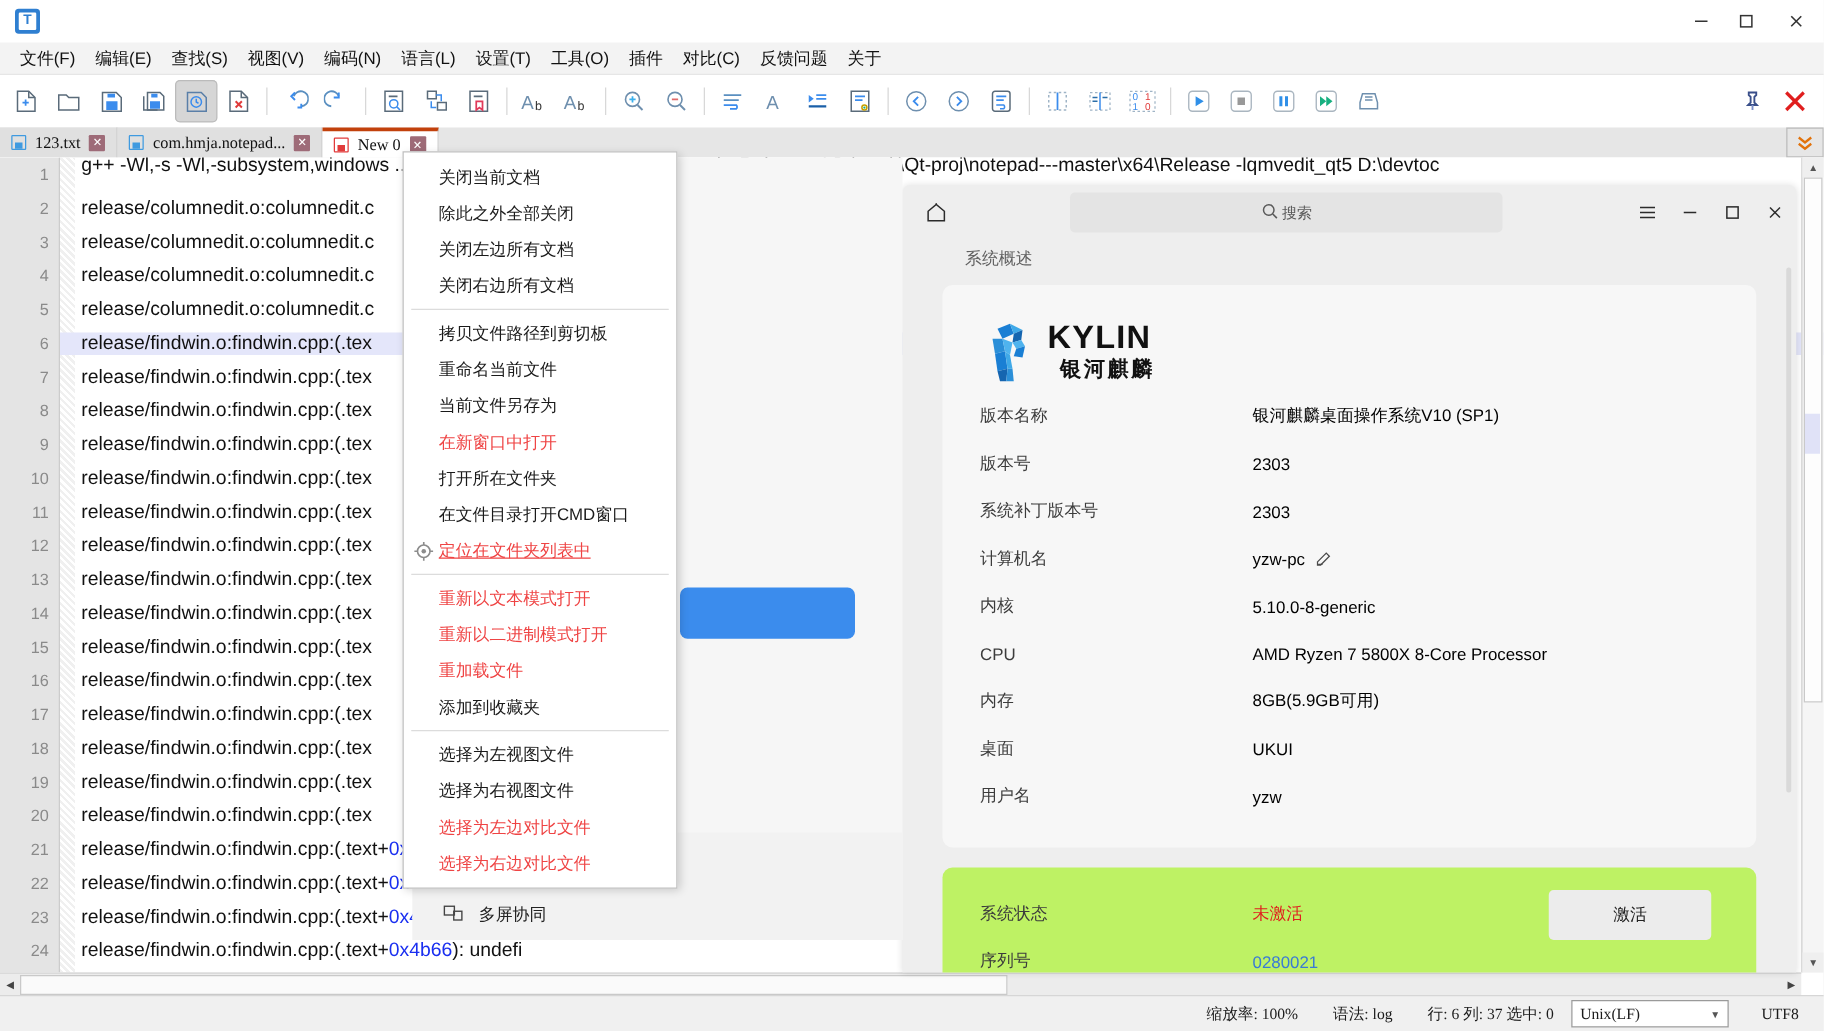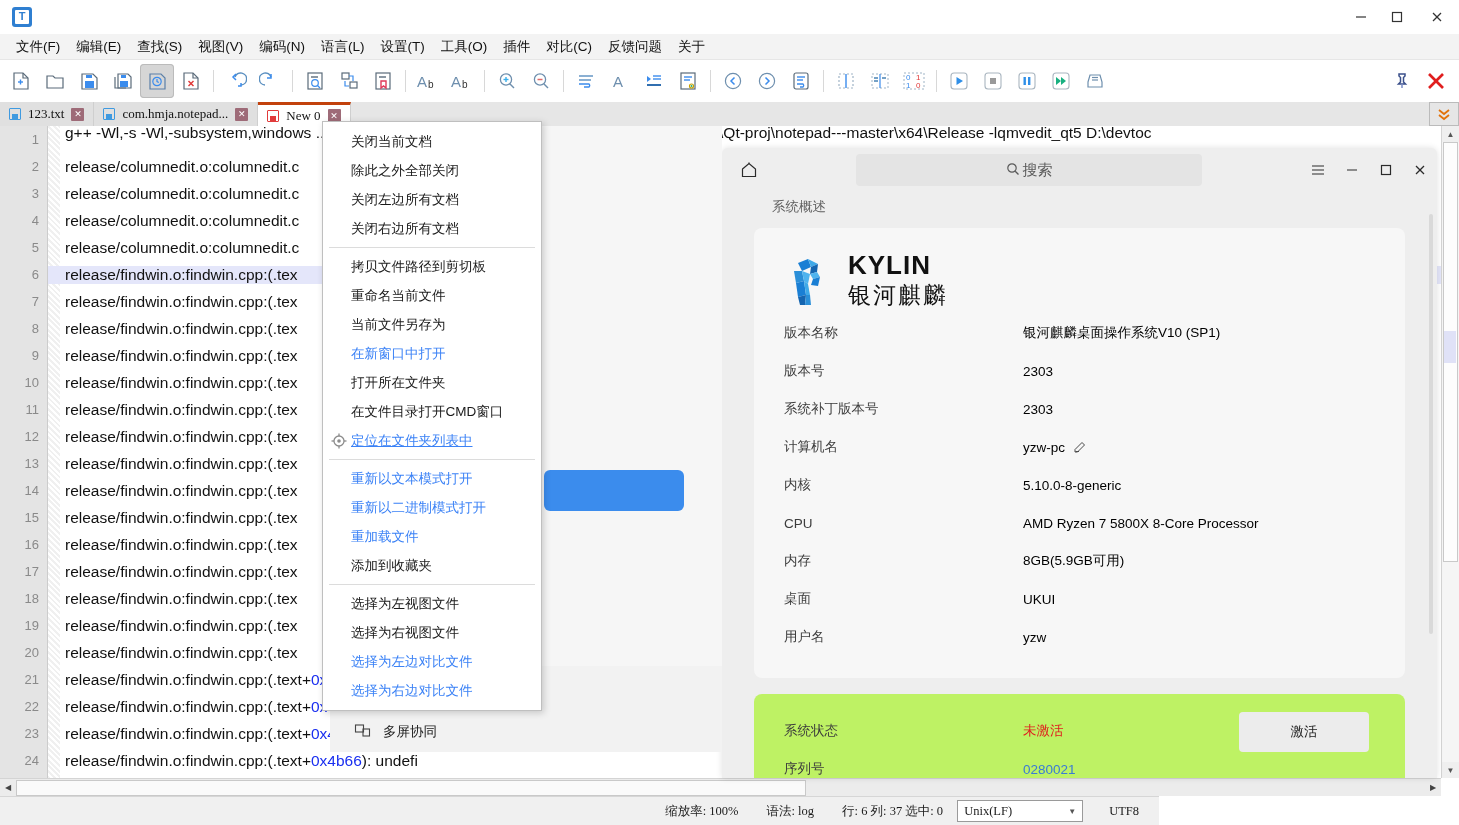--- a/index.html
+++ b/index.html
@@ -134,21 +134,21 @@
   }
   .hscroll {
     position: absolute; left: 0; bottom: 29px; width: 1441px; height: 18px;
     background: #ececec; border-top: 1px solid #d4d4d4; display:flex; align-items:center;
   }
   .hscroll .harrow { width: 16px; text-align:center; font-size: 8px; color:#444; }
   .hscroll .hthumb { height: 16px; width: 790px; background: #fafafa; border: 1px solid #c9c9c9; }
 
   
   .statusbar {
-    position: absolute; left: 0; bottom: 0; width: 1159px; height: 29px;
+    position: absolute; left: 0; bottom: 0; width: 1459px; height: 29px;
     background: #f0f0f0; border-top: 1px solid #d6d6d6;
     display: flex; align-items: center; justify-content: flex-end;
     font-size: 12.5px; color: #1b1b1b;
     font-family: "Liberation Serif", "DejaVu Serif", serif;
   }
   .st-cell { padding: 0 14px; white-space: nowrap; }
   .st-select {
     height: 22px; min-width: 126px; border: 1px solid #9a9a9a; background: #fff;
     display: flex; align-items: center; padding: 0 6px; font-size: 12.5px;
     justify-content: space-between; margin-right: 12px;
@@ -158,47 +158,47 @@
   
   .ctxmenu {
     position: absolute; left: 322px; top: 121px; width: 220px;
     background: #ffffff; border: 1px solid #bfbfbf;
     box-shadow: 2px 2px 7px rgba(0,0,0,.18); z-index: 50;
     padding: 5px 0; font-size: 13.5px; color: #1a1a1a;
   }
   .ctx-item {
     height: 29px; display: flex; align-items: center; padding-left: 28px; white-space: nowrap;
   }
-  .ctx-item.disabled { color: #3b82f6; }
+  .ctx-item.disabled { color: #ef4444; }
   .ctx-item .ico { position: absolute; left: 8px; width: 16px; height: 16px; }
   .ctx-sep { height: 1px; background: #dcdcdc; margin: 4px 6px; }
 
   
   .kwin {
     position: absolute; left: 722px; top: 148px; width: 715px; height: 630px;
     background: #eeeeee; border-radius: 6px 6px 0 0; overflow: hidden;
     box-shadow: 0 0 6px rgba(0,0,0,.12); z-index: 10;
   }
   .kwin-head { height: 44px; display: flex; align-items: center; position: relative; }
   .khome { width: 54px; display: flex; align-items: center; justify-content: center; }
   .ksearch {
     position: absolute; left: 134px; top: 6px; width: 346px; height: 32px;
     background: #e4e4e4; border-radius: 4px; display: flex; align-items: center;
-    justify-content: center; gap: 3px; color: #5a5a5a; font-size: 15px;
+    justify-content: center; gap: 3px; color: #5a5a5a; font-size: 12px;
   }
   .kwin-btns { margin-left: auto; display: flex; }
   .kbtn { width: 34px; height: 44px; display: flex; align-items: center; justify-content: center; color: #2b2b2b; }
   .kbody { padding: 0 32px; }
   .ksection-title { font-size: 13.5px; color: #5f5f5f; padding: 6px 0 12px 18px; }
   .kcard { background: #f7f7f7; border-radius: 8px; padding: 20px 30px 22px; }
-  .klogo { display: flex; align-items: center; gap: 10px; height: 66px; }
+  .klogo { display: flex; align-items: center; height: 66px; }
   .klogo-text { display: flex; flex-direction: column; }
   .klogo-text .en { font-size: 26px; font-weight: bold; letter-spacing: 1px; color: #111; line-height: 1; }
-  .klogo-text .cn { font-size: 23px; font-weight: normal; color: #111; letter-spacing: 2px; margin-top: 2px; }
-  .krow { display: flex; align-items: center; height: 38px; font-size: 13.5px; gap: 21px; }
+  .klogo-text .cn { font-size: 17px; font-weight: bold; color: #111; letter-spacing: 2px; margin-top: 2px; margin-left: 10px; }
+  .krow { display: flex; align-items: center; height: 38px; font-size: 13.5px; }
   .krow .k { width: 218px; color: #3c3c3c; }
   .krow .v { color: #000000; display: flex; align-items: center; gap: 8px; }
   .krow .v.red { color: #e01e1e; }
   .krow .v.blue { color: #3a7bd5; }
   .kcard2 { background: #bef264; border-radius: 8px; padding: 18px 30px; margin-top: 16px; position: relative; }
   .kactivate {
     position: absolute; right: 36px; top: 18px; width: 130px; height: 40px;
     background: #ececec; border-radius: 4px; display: flex; align-items: center;
     justify-content: center; font-size: 13.5px; color: #222;
   }

